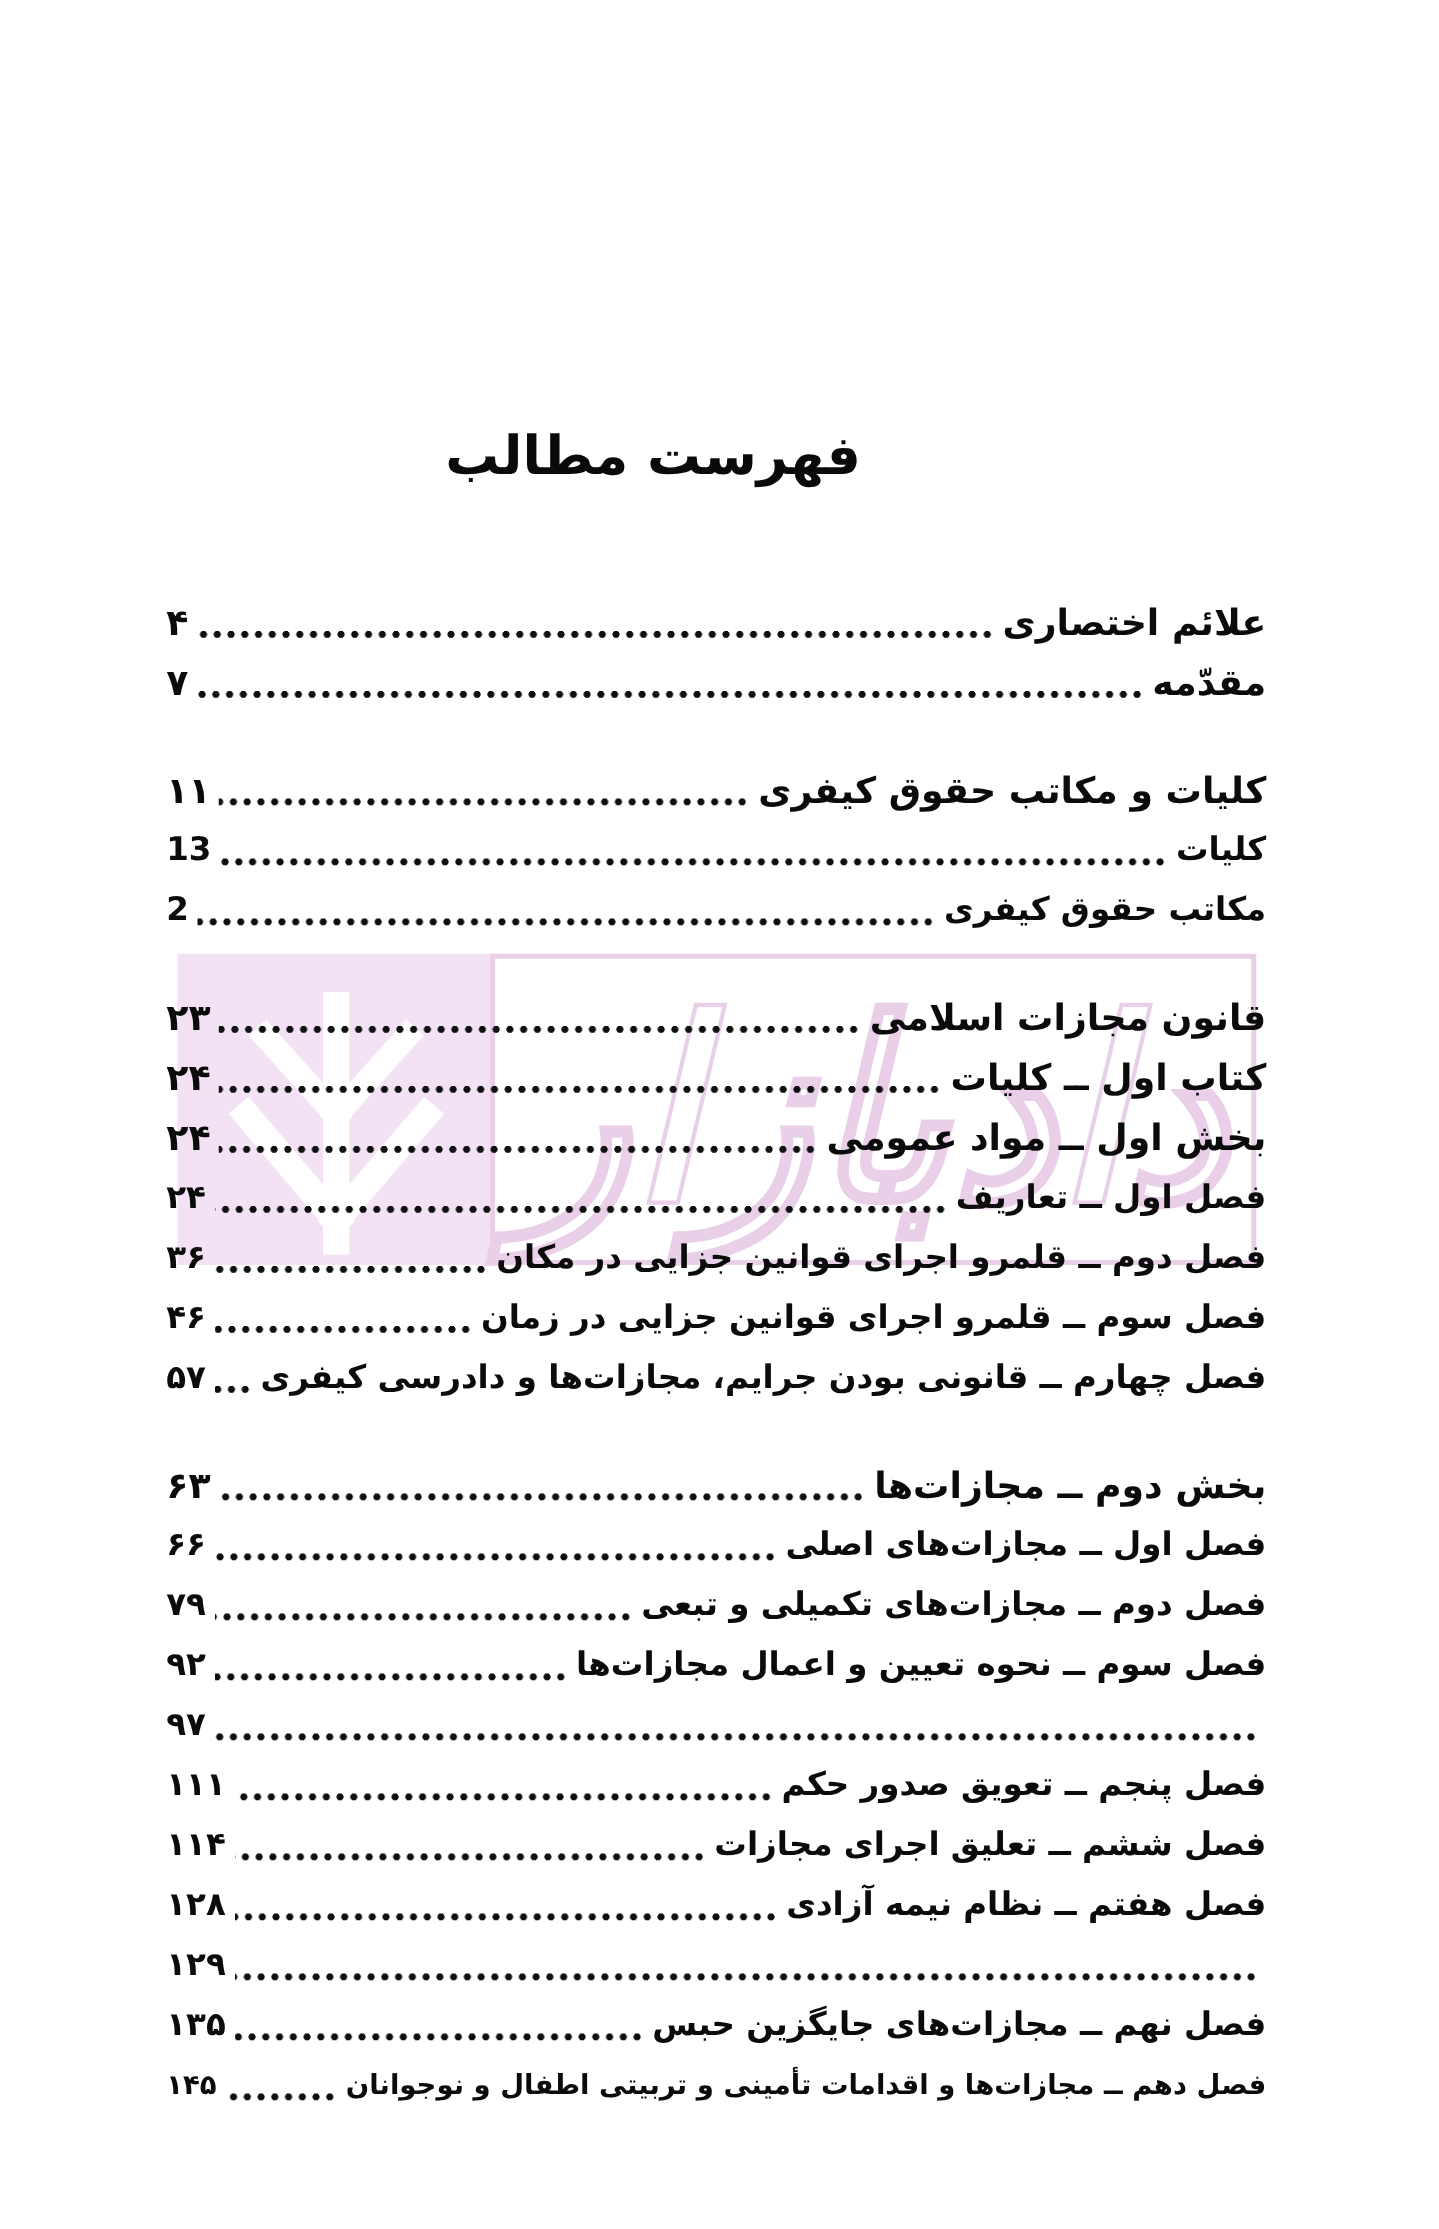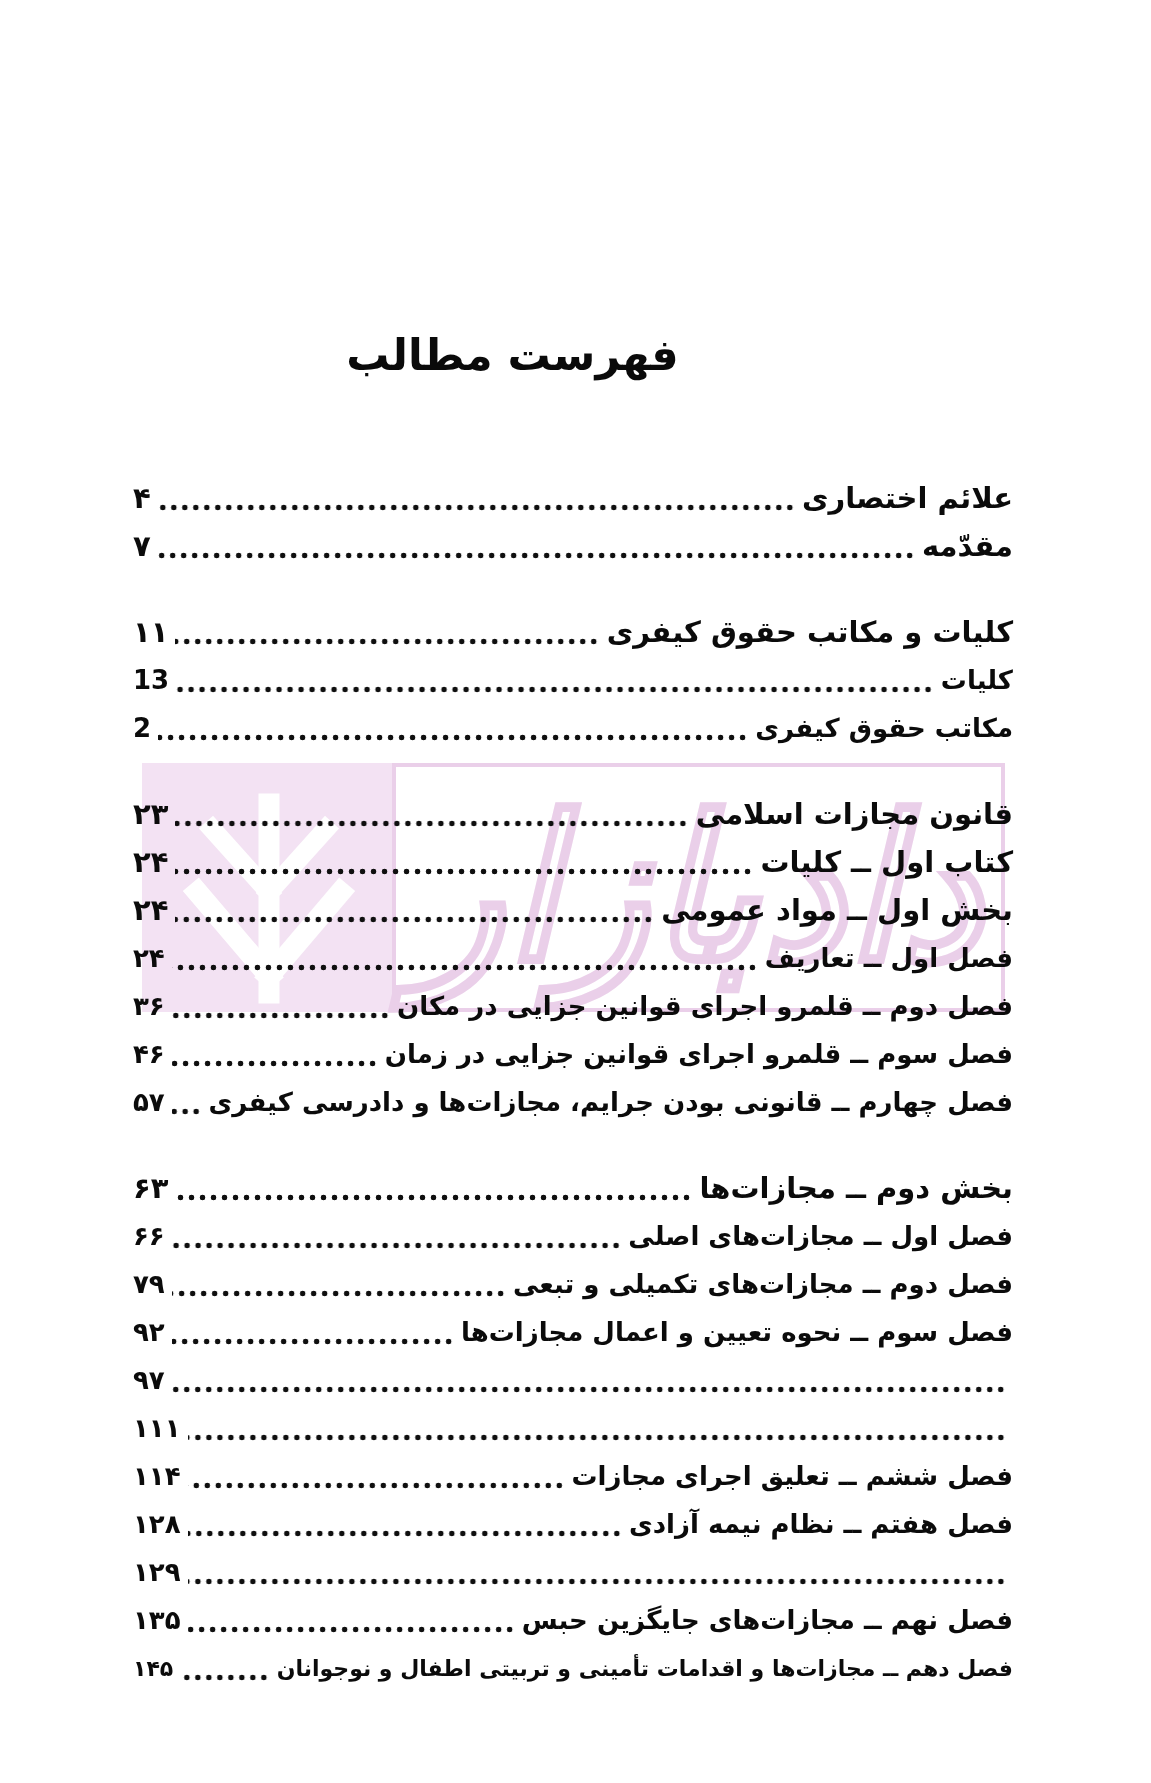--- a/index.html
+++ b/index.html
@@ -12,21 +12,21 @@
   
   .watermark{position:absolute;left:142px;top:763px;width:863px;height:249px;z-index:0;font-style:italic;}
   .wm-left-block{position:absolute;left:0;top:0;width:254px;height:249px;background:#f3e2f3;}
   .wm-logo{position:absolute;left:22px;top:6px;width:210px;height:238px;}
   .wm-box{position:absolute;left:250px;top:0;width:605px;height:241px;background:#ffffff;border:4px solid #eacfe9;box-sizing:content-box;}
   .wm-text-svg{position:absolute;left:250px;top:0;width:613px;height:249px;overflow:visible;}
 
   
   .content{position:relative;z-index:1;}
   .doc-title{
-    position:absolute;top:326px;left:0;width:1017px;margin:4px;
+    position:absolute;top:326px;left:0;width:1017px;margin:14px;
     text-align:center;font-size:43px;font-weight:bold;color:#0a0a0a;
     letter-spacing:-1px;
   }
   .toc{
     position:absolute;top:474px;right:138px;left:133px;
     direction:rtl;color:#0b0b0b;font-weight:bold;
   }
   .toc-row{display:flex;align-items:center;height:48px;}
   .toc-row.gap-before{margin-top:38px;}
   .toc-row.main{font-size:29px;}
@@ -147,20 +147,21 @@
         <div class="toc-row sub">
     <span class="toc-label">فصل سوم ــ نحوه تعیین و اعمال مجازات‌ها</span>
     <span class="dotted-leader"></span>
     <span class="toc-page-num">۹۲</span>
   </div>
         <div class="toc-row sub">
     <span class="dotted-leader"></span>
     <span class="toc-page-num">۹۷</span>
   </div>
         <div class="toc-row sub">
+    <span class="toc-label">فصل پنجم ــ تعویق صدور حکم</span>
     <span class="dotted-leader"></span>
     <span class="toc-page-num">۱۱۱</span>
   </div>
         <div class="toc-row sub">
     <span class="toc-label">فصل ششم ــ تعلیق اجرای مجازات</span>
     <span class="dotted-leader"></span>
     <span class="toc-page-num">۱۱۴</span>
   </div>
         <div class="toc-row sub">
     <span class="toc-label">فصل هفتم ــ نظام نیمه آزادی</span>

